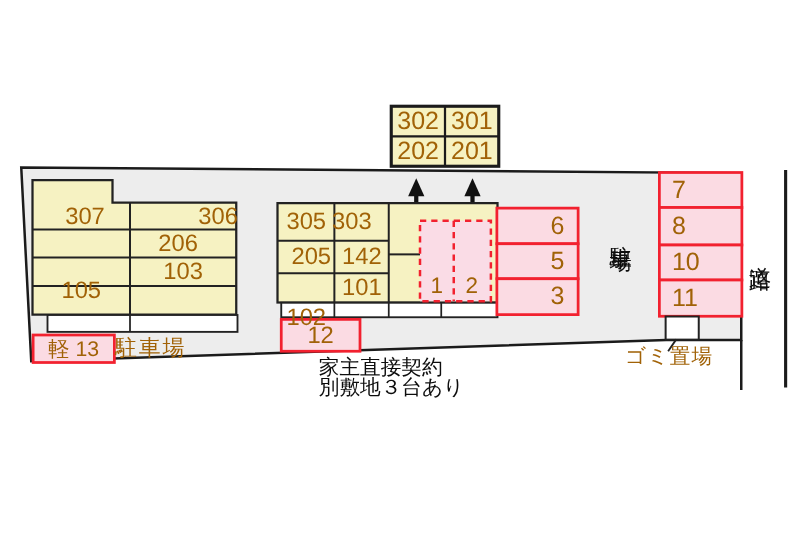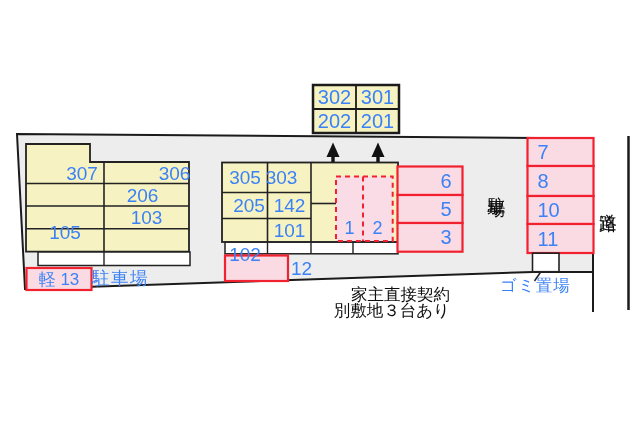--- a/index.html
+++ b/index.html
@@ -1,26 +1,26 @@
 <!DOCTYPE html>
 <html><head>
 <meta charset="utf-8">
 <style>
   html,body{margin:0;padding:0;background:#ffffff;}
   .stage{position:relative;width:640px;height:427px;background:#ffffff;overflow:hidden;
          font-family:"Liberation Sans","DejaVu Sans",sans-serif;}
   .stage svg{position:absolute;left:0;top:0;}
   .t{position:absolute;display:flex;align-items:center;justify-content:center;
-     color:#3b82f6;font-size:19px;line-height:1;white-space:nowrap;}
+     color:#a16207;font-size:19px;line-height:1;white-space:nowrap;}
   .t20{font-size:20px;}
   .alignr{justify-content:flex-end;padding-right:11px;box-sizing:border-box;}
   .alignl{justify-content:flex-start;padding-left:10px;box-sizing:border-box;}
   .vert{display:block;writing-mode:vertical-rl;text-orientation:upright;
         letter-spacing:2px;}
-  .note{position:absolute;text-align:right;color:#0d0d0d;font-size:16.5px;line-height:16px;}
+  .note{position:absolute;text-align:left;color:#0d0d0d;font-size:16.5px;line-height:16px;}
 </style>
 </head>
 <body>
 
 <div class="stage">
 
   <svg width="640" height="427" viewBox="0 0 640 427">
 
     <polygon points="17,134 593,138.5 593,272 533,272 25,289" fill="#ededed" stroke="#1b1b1b" stroke-width="2"></polygon>
 
@@ -79,21 +79,21 @@
 
     <rect x="532.5" y="253.2" width="26.5" height="18.5" fill="#ffffff" stroke="#222222" stroke-width="1.6"></rect>
     <line x1="541" y1="271.5" x2="534.5" y2="281" stroke="#222222" stroke-width="1.5"></line>
   </svg>
 
   <div class="t t20" style="left:313px;top:85px;width:43px;height:24px;">302</div>
   <div class="t t20" style="left:356px;top:85px;width:43px;height:24px;">301</div>
   <div class="t t20" style="left:313px;top:109px;width:43px;height:24px;">202</div>
   <div class="t t20" style="left:356px;top:109px;width:43px;height:24px;">201</div>
 
-  <div class="t" style="left:40px;top:162px;width:84px;height:22px;">307</div>
+  <div class="t" style="left:26px;top:162px;width:84px;height:22px;">307</div>
   <div class="t" style="left:104px;top:162px;width:85px;height:22px;padding-left:28px;">306</div>
   <div class="t" style="left:104px;top:184px;width:77px;height:22px;">206</div>
   <div class="t" style="left:26px;top:206px;width:78px;height:23px;margin-top:15px;">105</div>
   <div class="t" style="left:104px;top:206px;width:85px;height:23px;">103</div>
 
   <div class="t" style="left:222px;top:162px;width:46px;height:30px;">305</div>
   <div class="t" style="left:260px;top:162px;width:43px;height:30px;">303</div>
   <div class="t" style="left:222px;top:192px;width:54px;height:27px;border-radius:13px;">205</div>
   <div class="t" style="left:268px;top:192px;width:43px;height:27px;">142</div>
   <div class="t" style="left:222px;top:218px;width:46px;height:24px;margin-top:24px;">102</div>
@@ -104,21 +104,21 @@
 
   <div class="t t20 alignr" style="left:397.5px;top:166.5px;width:65px;height:28.5px;">6</div>
   <div class="t t20 alignr" style="left:397.5px;top:195px;width:65px;height:28px;">5</div>
   <div class="t t20 alignr" style="left:397.5px;top:223px;width:65px;height:28.7px;">3</div>
 
   <div class="t t20 alignl" style="left:527.5px;top:138px;width:66px;height:28px;">7</div>
   <div class="t t20 alignl" style="left:527.5px;top:166px;width:66px;height:30px;">8</div>
   <div class="t t20 alignl" style="left:527.5px;top:196px;width:66px;height:28px;">10</div>
   <div class="t t20 alignl" style="left:527.5px;top:224px;width:66px;height:29px;">11</div>
 
-  <div class="t" style="left:225px;top:255.5px;width:63px;height:25.5px;padding-left:45px;">12</div>
+  <div class="t" style="left:225px;top:255.5px;width:63px;height:25.5px;">12</div>
   <div class="t" style="left:26.5px;top:268px;width:65px;height:22px;font-size:17px;">軽 13</div>
 
   <div class="t" style="left:92px;top:269px;height:20px;font-size:17.5px;letter-spacing:1.5px;">駐車場</div>
   <div class="vert t" style="left:487px;top:182px;height:62px;font-size:17.5px;position:absolute;color:#0d0d0d;">駐車場</div>
   <div class="vert t" style="left:599px;top:199px;height:46px;font-size:18px;position:absolute;color:#0d0d0d;">道路</div>
   <div class="t" style="left:500px;top:276px;height:18px;font-size:16.5px;letter-spacing:1px;">ゴミ置場</div>
 
   <div class="note" style="left:255px;top:286px;width:195px;">
     <div>家主直接契約</div>
     <div>別敷地３台あり</div>

